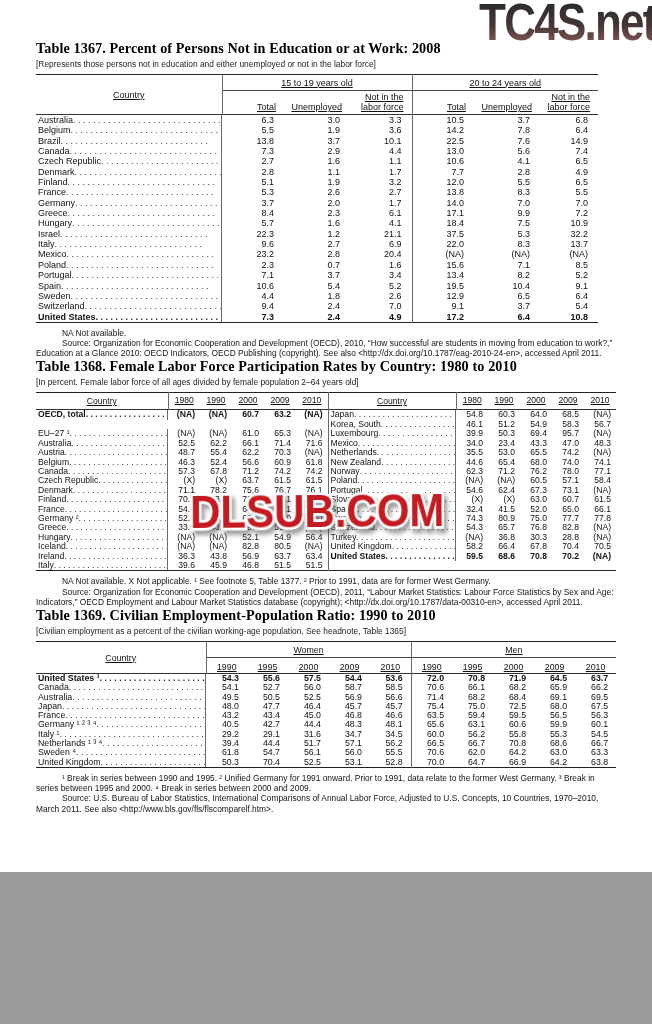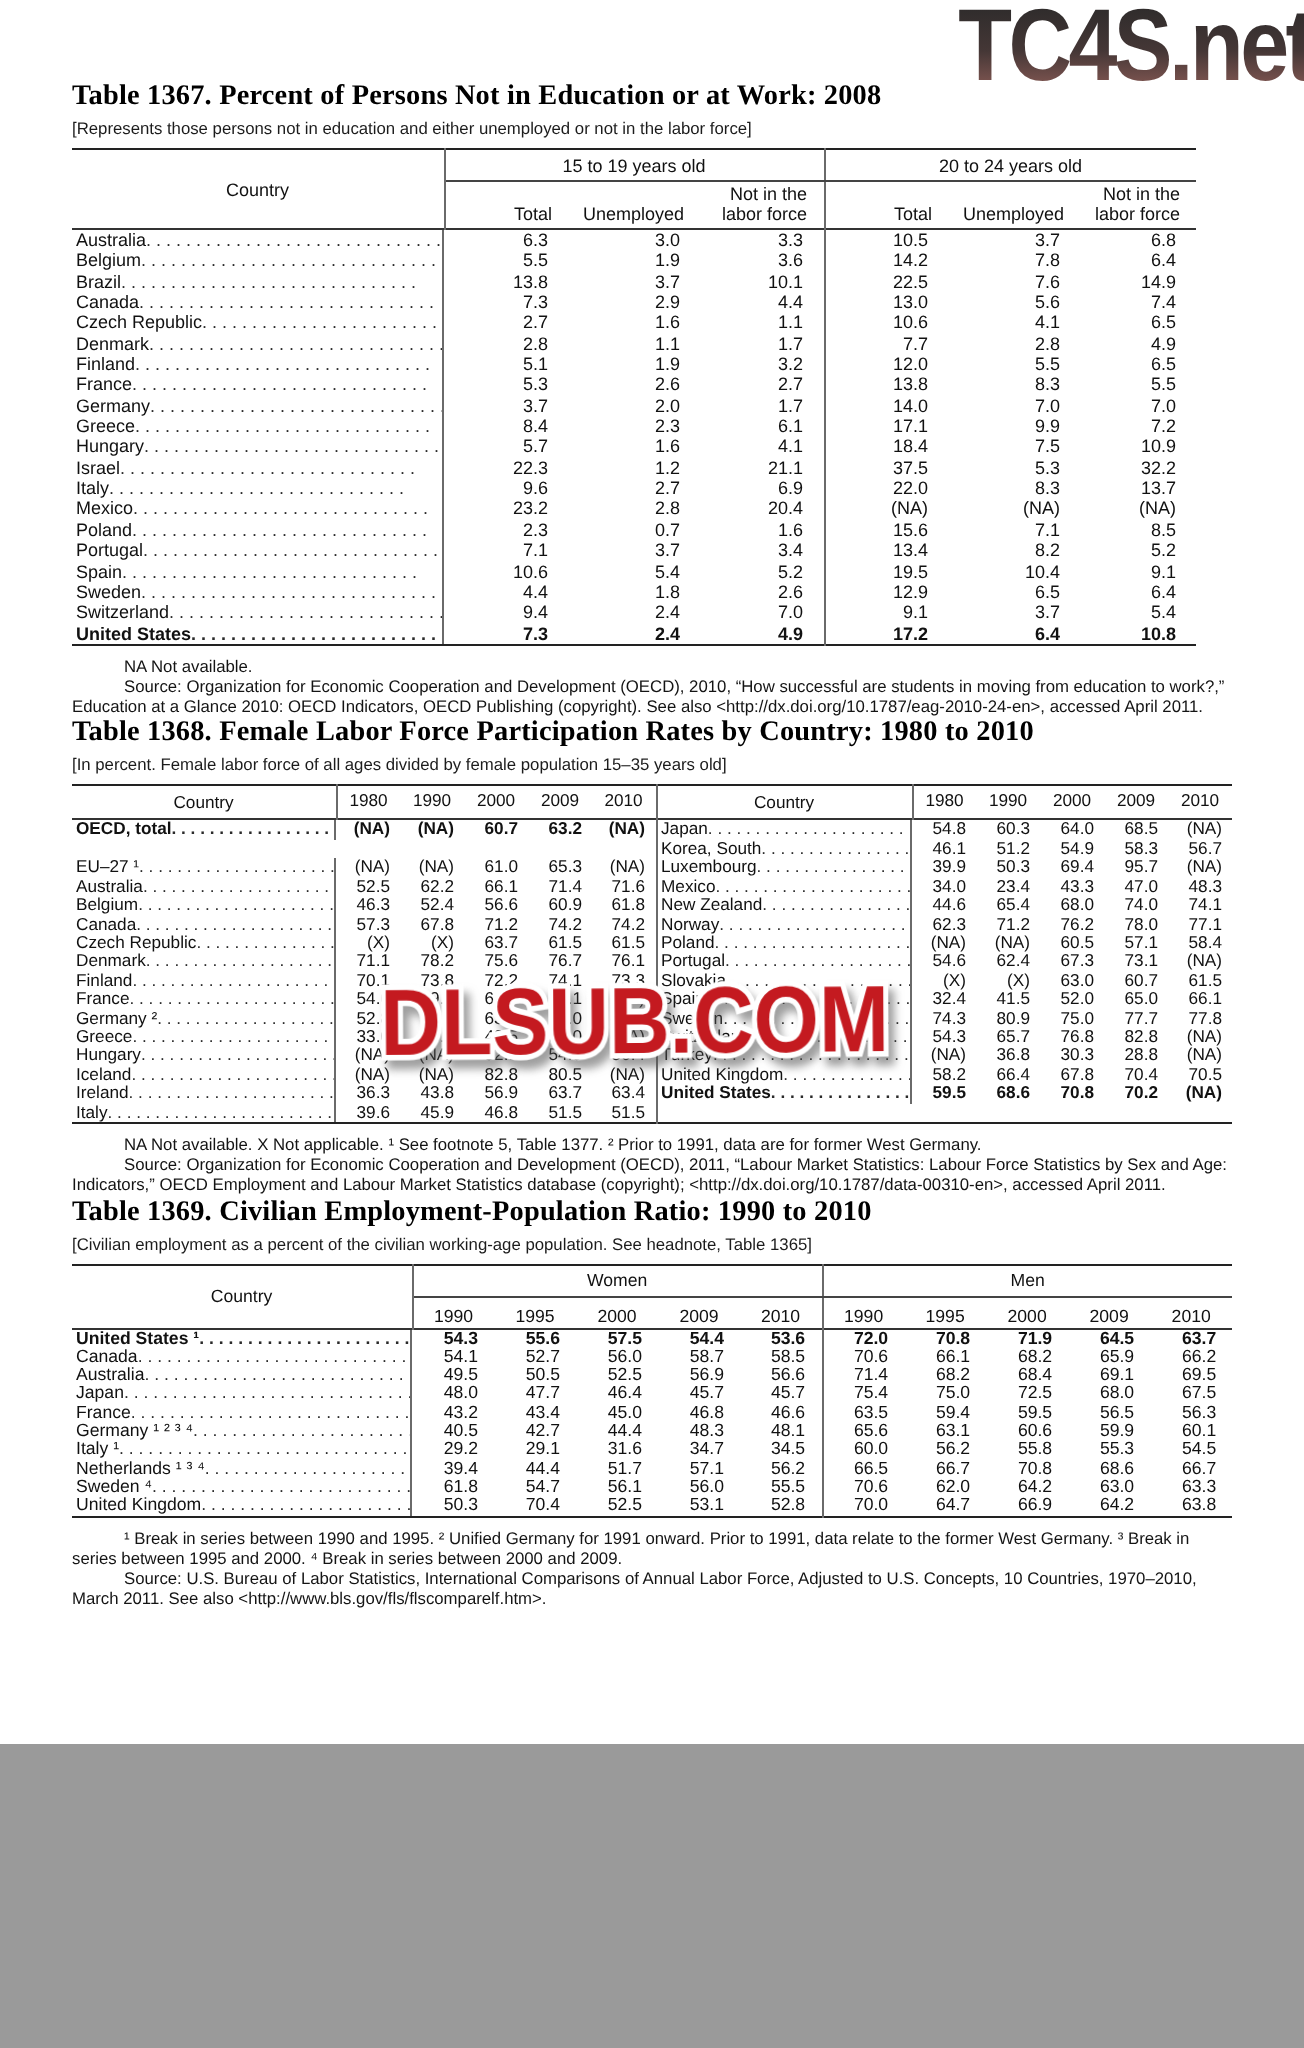--- a/index.html
+++ b/index.html
@@ -7,21 +7,21 @@
         font-family:"Liberation Sans",sans-serif;color:#111;}
   .content{padding:40px 36px 0 36px;}
 
   h2.tbl-title{font-family:"Liberation Serif",serif;font-weight:700;font-size:14.2px;
         line-height:16px;margin:0 0 3px 0;color:#000;letter-spacing:.1px;}
   p.bnote{font-size:8.4px;line-height:10px;margin:0 0 5px 0;color:#1c1c1c;}
 
   table{border-collapse:collapse;table-layout:fixed;border-top:1.6px solid #222;
         border-bottom:1.3px solid #222;}
   thead{border-bottom:1px solid #333;}
-  th{font-weight:400;padding:0;}
+  th{font-weight:400;padding:0;text-decoration:underline;}
   td{padding:0;overflow:hidden;}
   .vr{border-right:1px solid #6a6a6a;}
   .grp{text-align:center;border-bottom:1px solid #444;height:15px;}
   .country-h{vertical-align:middle;text-align:center;}
   .sub{vertical-align:bottom;text-align:right;padding:1px 8px 2px 0;line-height:10px;}
   .yr{text-align:center;vertical-align:bottom;padding-bottom:1px;}
   td.num{text-align:right;}
   td.country{padding-left:2px;}
   td.country .cn{white-space:nowrap;}
   .country{display:flex;align-items:baseline;}
@@ -342,21 +342,21 @@
           </tbody>
       </table>
       <div class="fns">
         <p>NA Not available.</p>
         <p>Source: Organization for Economic Cooperation and Development (OECD), 2010, “How successful are students in moving from education to work?,” Education at a Glance 2010: OECD Indicators, OECD Publishing (copyright). See also &lt;http://dx.doi.org/10.1787/eag-2010-24-en&gt;, accessed April 2011.</p>
       </div>
     </section>
 
     <section>
       <h2 class="tbl-title mt1368">Table 1368. Female Labor Force Participation Rates by Country: 1980 to 2010</h2>
-      <p class="bnote">[In percent. Female labor force of all ages divided by female population 15–35 years old]</p>
+      <p class="bnote">[In percent. Female labor force of all ages divided by female population 2–64 years old]</p>
       <table id="t1368">
         <colgroup>
           <col style="width:132px">
             <col style="width:32px">
             <col style="width:32px">
             <col style="width:32px">
             <col style="width:32px">
             <col style="width:32px">
           <col style="width:128px">
             <col style="width:32px">
@@ -453,20 +453,40 @@
               <td class="num vr">71.6</td>
               <td class="country vr">
                 <span class="cn">Mexico</span>
                 <span class="dots"></span>
               </td>
               <td class="num">34.0</td>
               <td class="num">23.4</td>
               <td class="num">43.3</td>
               <td class="num">47.0</td>
               <td class="num">48.3</td>
+            </tr>
+            <tr>
+              <td class="country vr">
+                <span class="cn">Austria</span>
+                <span class="dots"></span>
+              </td>
+              <td class="num">48.7</td>
+              <td class="num">55.4</td>
+              <td class="num">62.2</td>
+              <td class="num">70.3</td>
+              <td class="num vr">(NA)</td>
+              <td class="country vr">
+                <span class="cn">Netherlands</span>
+                <span class="dots"></span>
+              </td>
+              <td class="num">35.5</td>
+              <td class="num">53.0</td>
+              <td class="num">65.5</td>
+              <td class="num">74.2</td>
+              <td class="num">(NA)</td>
             </tr>
             <tr>
               <td class="country vr">
                 <span class="cn">Belgium</span>
                 <span class="dots"></span>
               </td>
               <td class="num">46.3</td>
               <td class="num">52.4</td>
               <td class="num">56.6</td>
               <td class="num">60.9</td>

